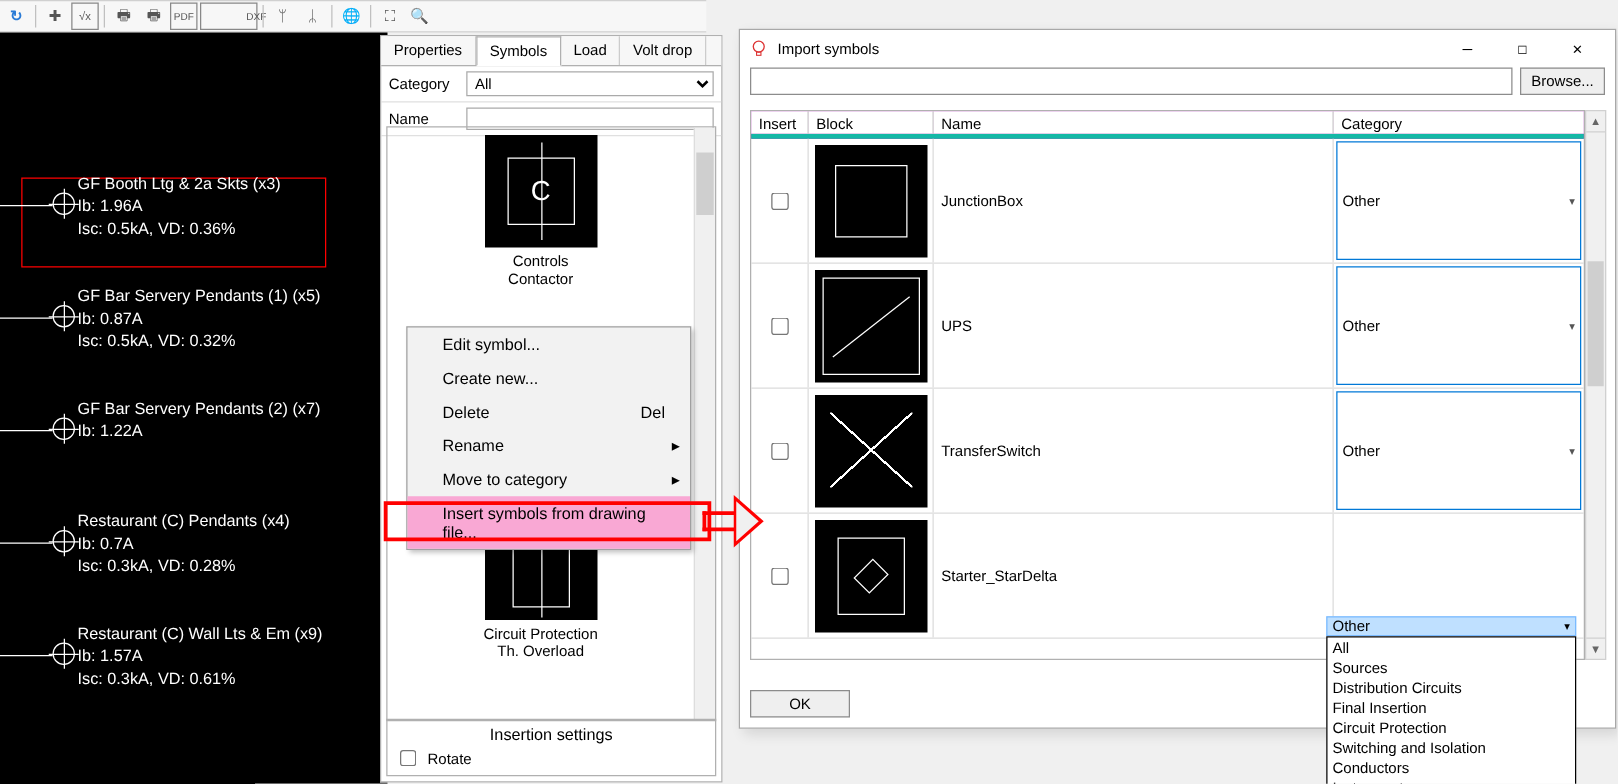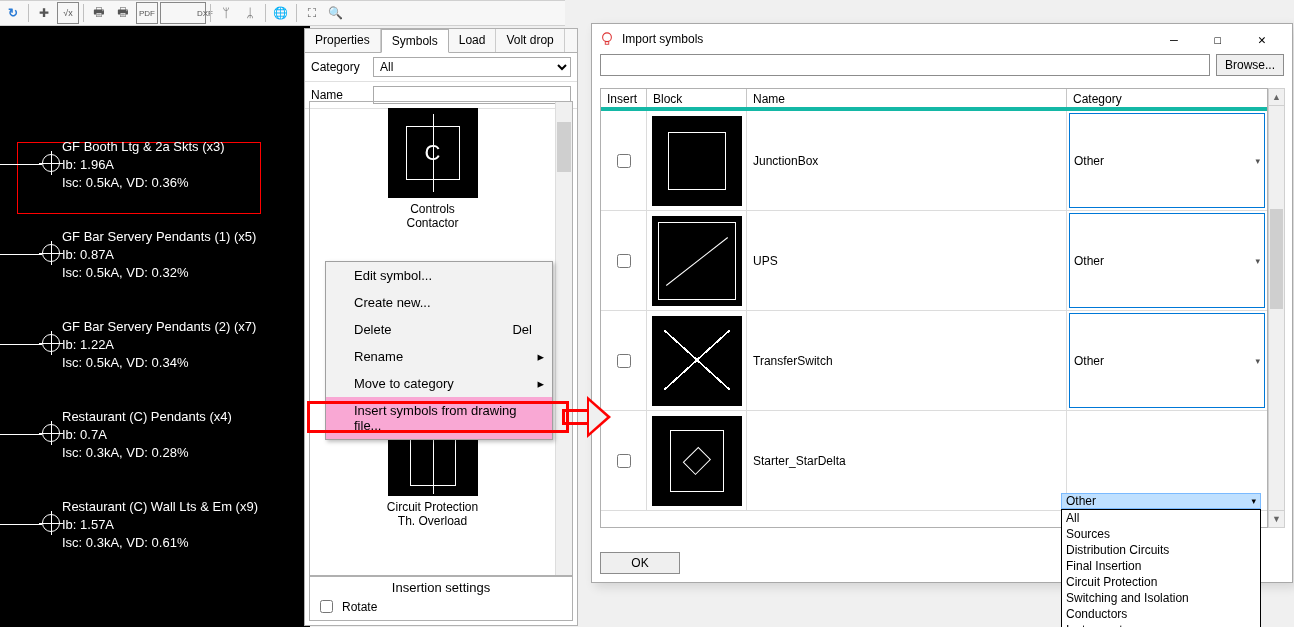--- a/index.html
+++ b/index.html
@@ -164,21 +164,20 @@
     </div>
       </div>
       <div class="circuit" style="top: 300px;">
     <div class="wire" style="width:42px;"></div>
     <div class="sym" style="left:42px;">
           <div class="hbar"></div>
         </div>
     <div class="txt">
       <span>GF Bar Servery Pendants (2) (x7)</span>
       <span>Ib: 1.22A</span>
-      <span>Isc: 0.5kA, VD: 0.34%</span>
     </div>
       </div>
       <div class="circuit" style="top: 390px;">
     <div class="wire" style="width:42px;"></div>
     <div class="sym" style="left:42px;">
           <div class="hbar"></div>
         </div>
     <div class="txt">
       <span>Restaurant (C) Pendants  (x4)</span>
       <span>Ib: 0.7A</span>

